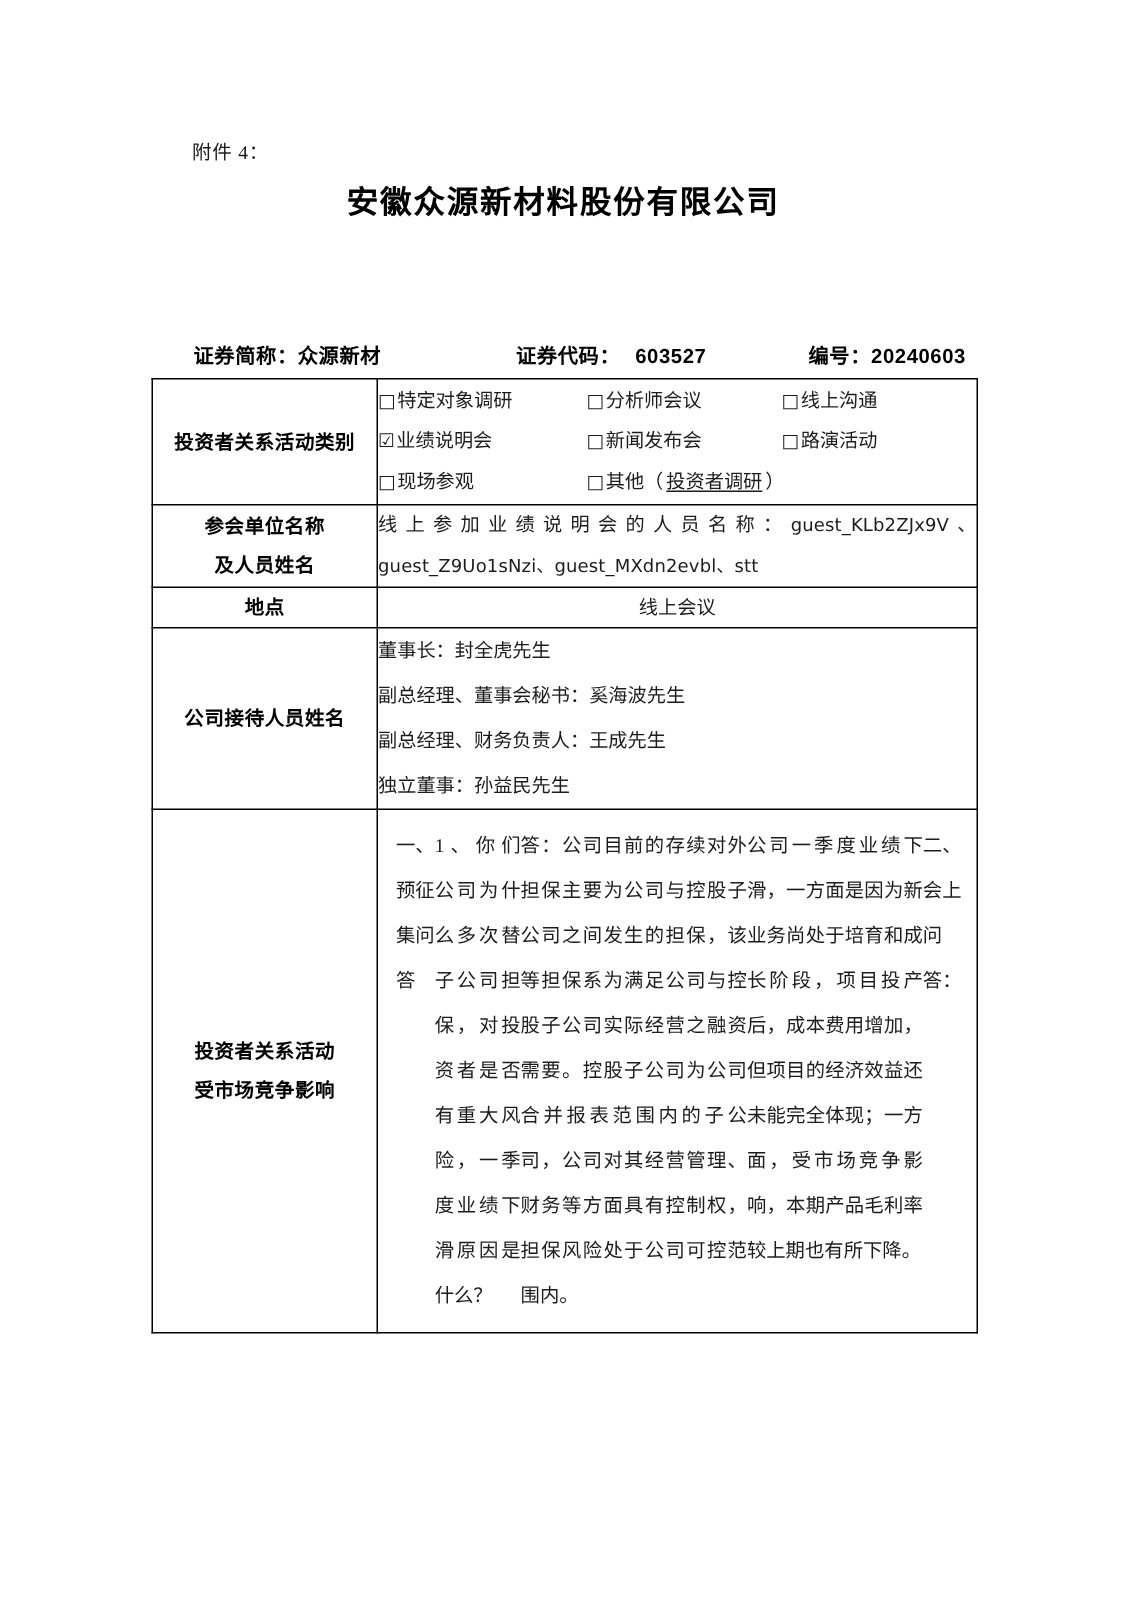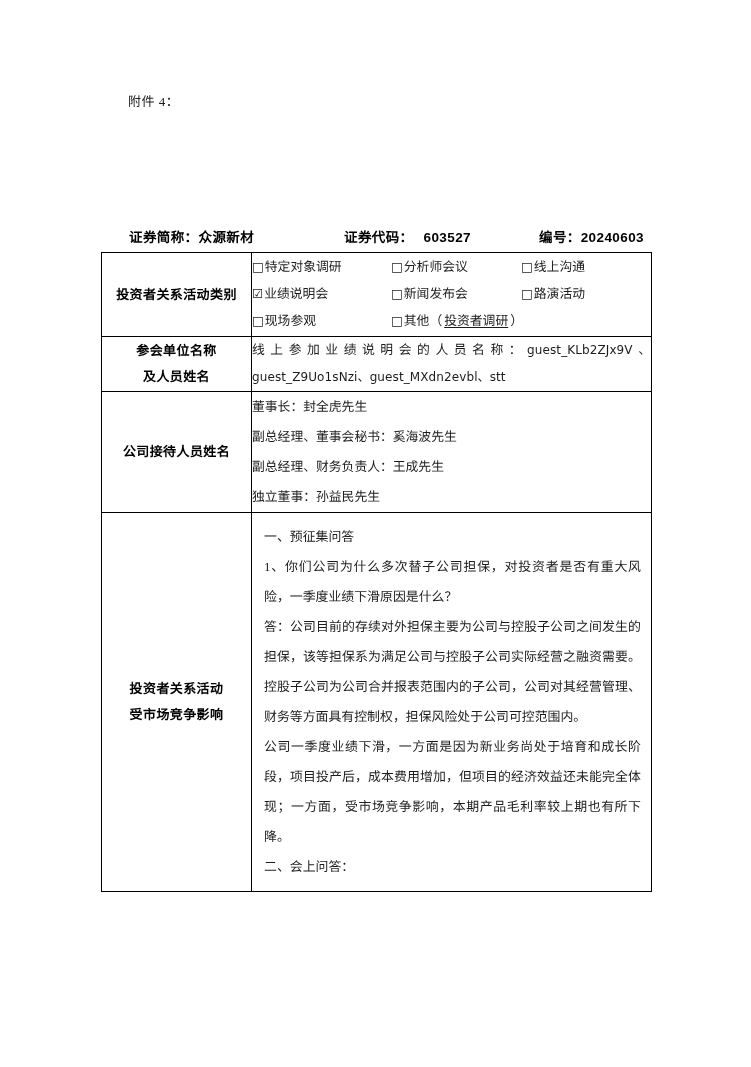--- a/index.html
+++ b/index.html
@@ -178,21 +178,21 @@
     white-space: nowrap;
   }
 
   
   td.content.body-cell {
     vertical-align: top;
     padding: 9px 10px 9px 12px;
   }
   .body-block {
     display: flex;
-    flex-direction: column;
+    flex-direction: row;
   }
   .body-block p {
     margin: 0;
     font-size: 12.9px;
     line-height: 30px;
     color: #1c1c1c;
     text-align: justify;
     text-justify: inter-ideograph;
   }
   .body-block p.heading {
@@ -202,20 +202,21 @@
     text-align: justify;
   }
 </style>
 </head>
 <body>
 
 <div class="page">
 
   <div class="attach-label">附件 4：</div>
 
+  <div class="doc-title line1">安徽众源新材料股份有限公司</div>
 
   <div class="sec-line">
     <span class="sec-cell c1">证券简称：众源新材</span>
     <span class="sec-cell c2"><span>证券代码：</span><span class="sec-gap"></span><span>603527</span></span>
     <span class="sec-cell c3"><span>编号：</span><span>20240603</span></span>
   </div>
 
   <table class="main">
     <tbody>
 
@@ -276,20 +277,24 @@
           <div>参会单位名称</div>
           <div>及人员姓名</div>
         </td>
         <td class="content">
           <span class="p-line-1"><span>线上参加业绩说明会的人员名称：</span><span class="latin">guest_KLb2ZJx9V</span><span>、</span></span>
           <span class="p-line-2 latin">guest_Z9Uo1sNzi、guest_MXdn2evbl、stt</span>
         </td>
       </tr>
 
 
+      <tr>
+        <td class="label">地点</td>
+        <td class="content center">线上会议</td>
+      </tr>
 
       <tr>
         <td class="label">公司接待人员姓名</td>
         <td class="content">
           <div class="staff-list">
             <div class="staff-item">董事长：封全虎先生</div>
             <div class="staff-item">副总经理、董事会秘书：奚海波先生</div>
             <div class="staff-item">副总经理、财务负责人：王成先生</div>
             <div class="staff-item">独立董事：孙益民先生</div>
           </div>

